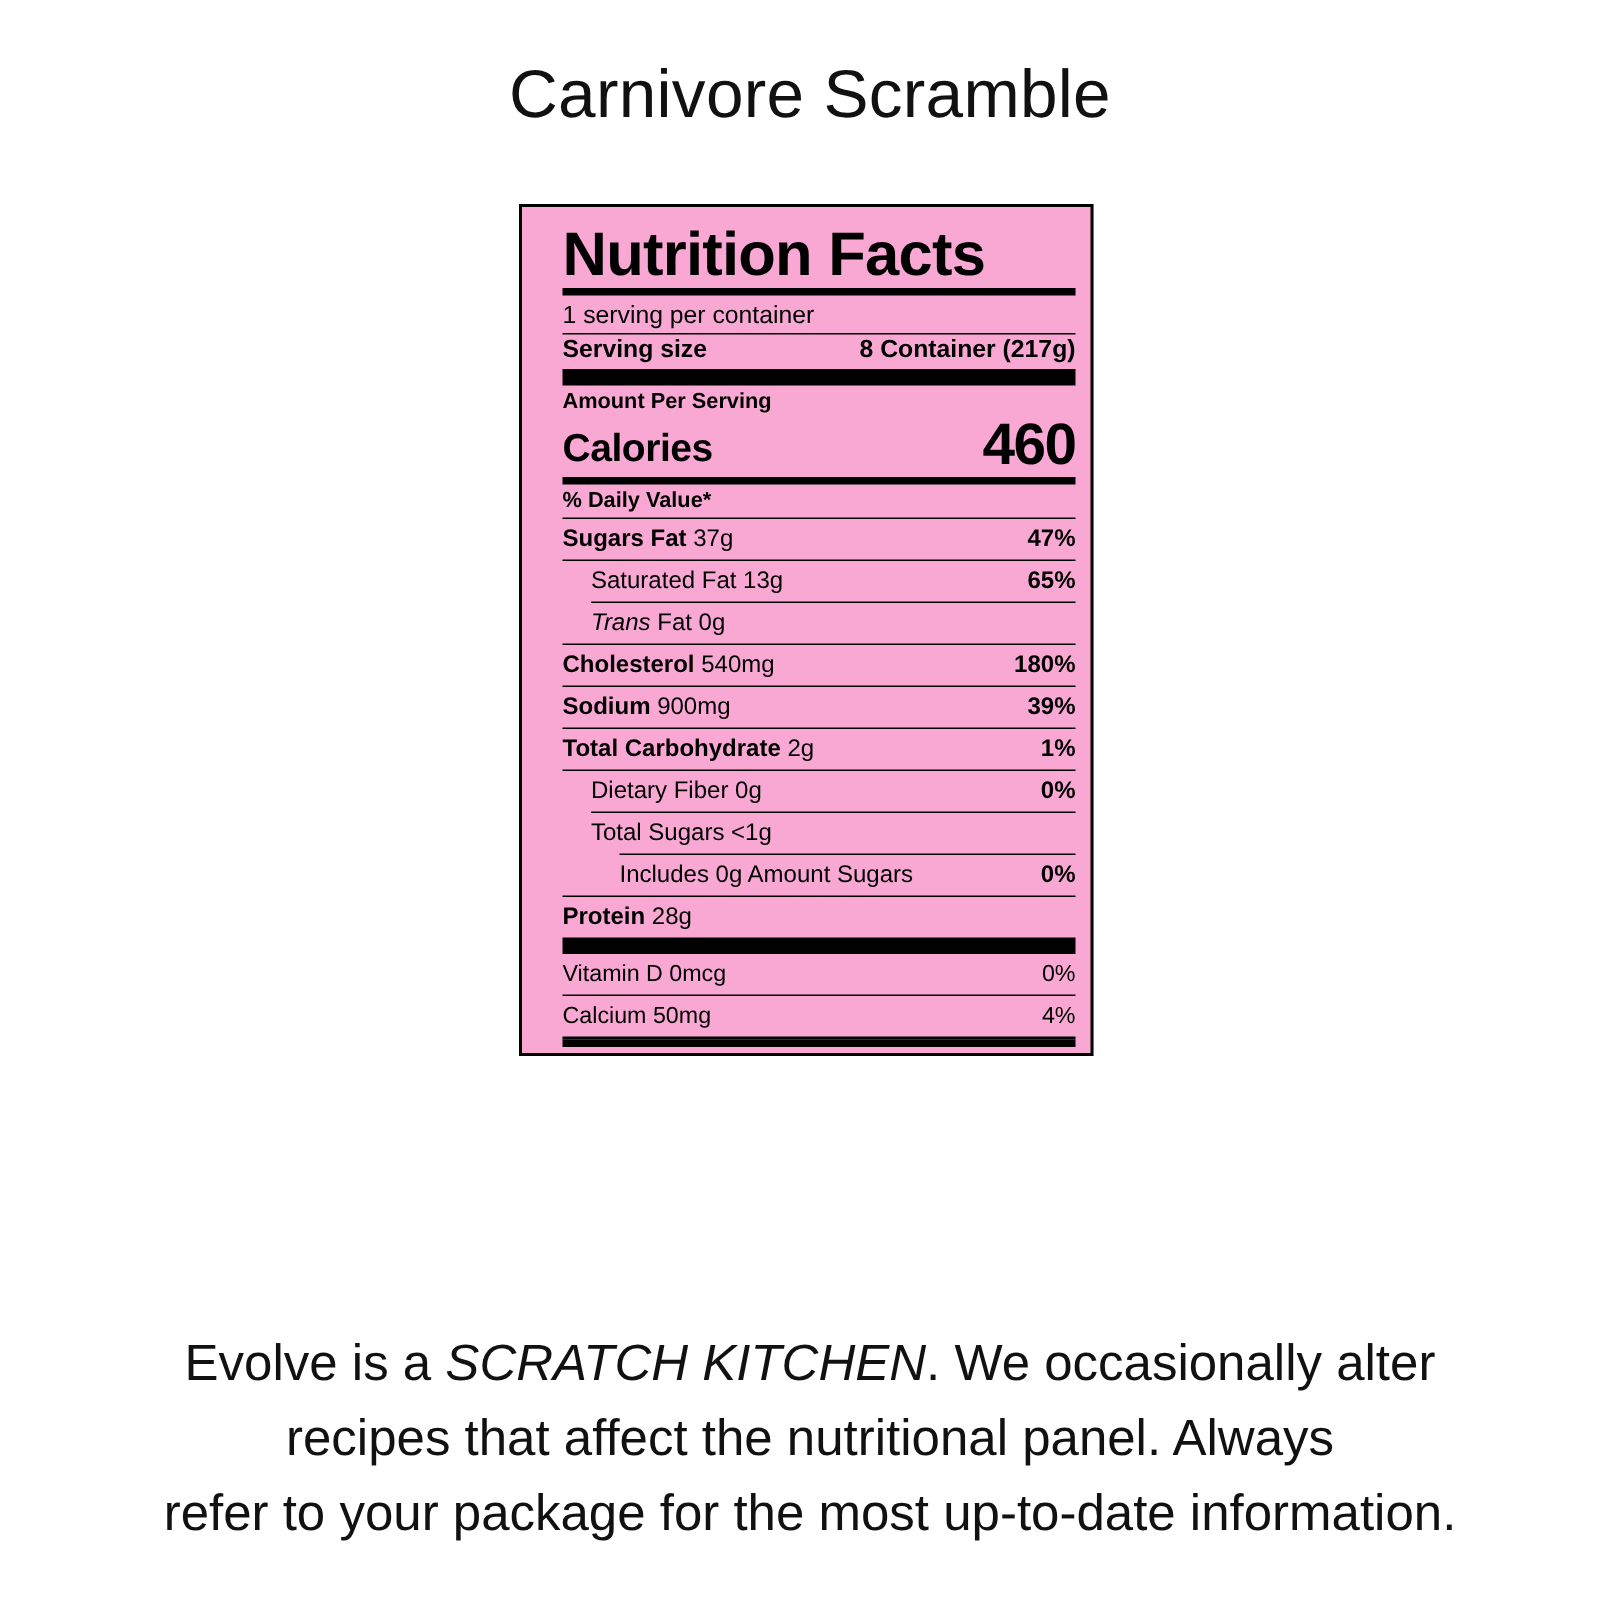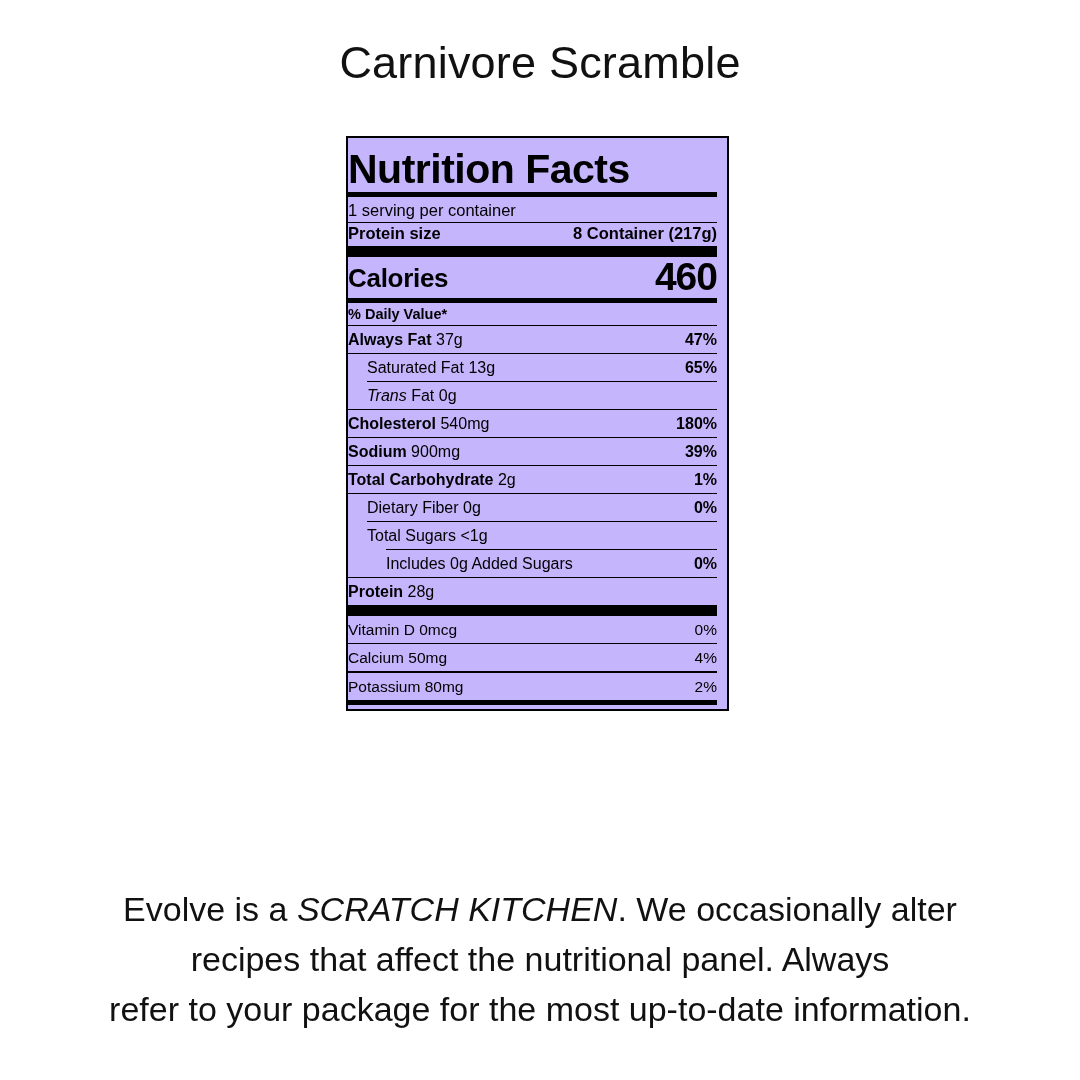--- a/index.html
+++ b/index.html
@@ -27,22 +27,22 @@
 
   
   .panel-wrap {
     position: absolute;
     left: 346px;
     top: 136px;
     width: 383px;
   }
   .panel {
     border: 2px solid #000;
-    background: #c4b5fd;
-    padding: 6px 10px 4px 0;
+    background: #f9a8d4;
+    padding: 6px 10px 4px 27px;
   }
 
   .nf-title {
     font-family: "Liberation Sans", sans-serif;
     font-weight: bold;
     font-size: 41px;
     line-height: 46px;
     letter-spacing: -0.5px;
     padding: 2px 0 0 0;
   }
@@ -150,39 +150,40 @@
 <div class="panel-wrap">
   <div class="panel">
 
     <div class="nf-title">Nutrition Facts</div>
     <div class="rule-med"></div>
 
     <div class="servings">1 serving per container</div>
     <div class="rule-hair"></div>
 
     <div class="serving-size">
-      <span>Protein size</span>
+      <span>Serving size</span>
       <span>8 Container (217g)</span>
     </div>
 
     <div class="rule-thick"></div>
 
+    <div class="amount-per">Amount Per Serving</div>
 
     <div class="calories-row">
       <span class="calories-label">Calories</span>
       <span class="calories-value">460</span>
     </div>
 
     <div class="rule-med"></div>
 
     <div class="dv-header">% Daily Value*</div>
     <div class="rule-hair"></div>
 
     <div class="nf-row">
-      <span class="lbl"><b>Always Fat</b><span> 37g</span></span>
+      <span class="lbl"><b>Sugars Fat</b><span> 37g</span></span>
       <span class="val">47%</span>
     </div>
     <div class="row-rule-full"></div>
 
     <div class="nf-row indent-1">
       <span class="lbl">Saturated Fat 13g</span>
       <span class="val">65%</span>
     </div>
     <div class="row-rule-inset"></div>
 
@@ -216,21 +217,21 @@
     </div>
     <div class="row-rule-inset"></div>
 
     <div class="nf-row indent-1">
       <span class="lbl">Total Sugars &lt;1g</span>
       <span class="val"></span>
     </div>
     <div class="row-rule-inset2"></div>
 
     <div class="nf-row indent-2">
-      <span class="lbl">Includes 0g Added Sugars</span>
+      <span class="lbl">Includes 0g Amount Sugars</span>
       <span class="val">0%</span>
     </div>
     <div class="row-rule-full"></div>
 
     <div class="nf-row">
       <span class="lbl"><b>Protein</b><span> 28g</span></span>
       <span class="val"></span>
     </div>
 
     <div class="rule-thick"></div>
@@ -243,24 +244,20 @@
       <div class="row-rule-full"></div>
 
       <div class="nf-row">
         <span class="lbl">Calcium 50mg</span>
         <span class="val">4%</span>
       </div>
       <div class="row-rule-full"></div>
 
       <div class="row-rule-full"></div>
 
-      <div class="nf-row">
-        <span class="lbl">Potassium 80mg</span>
-        <span class="val">2%</span>
-      </div>
     </div>
 
     <div class="rule-med"></div>
 
   </div>
 </div>
 
 <div class="disclaimer">
   <div><span>Evolve is a </span><i>SCRATCH KITCHEN</i><span>. We occasionally alter</span></div>
   <div>recipes that affect the nutritional panel. Always</div>

